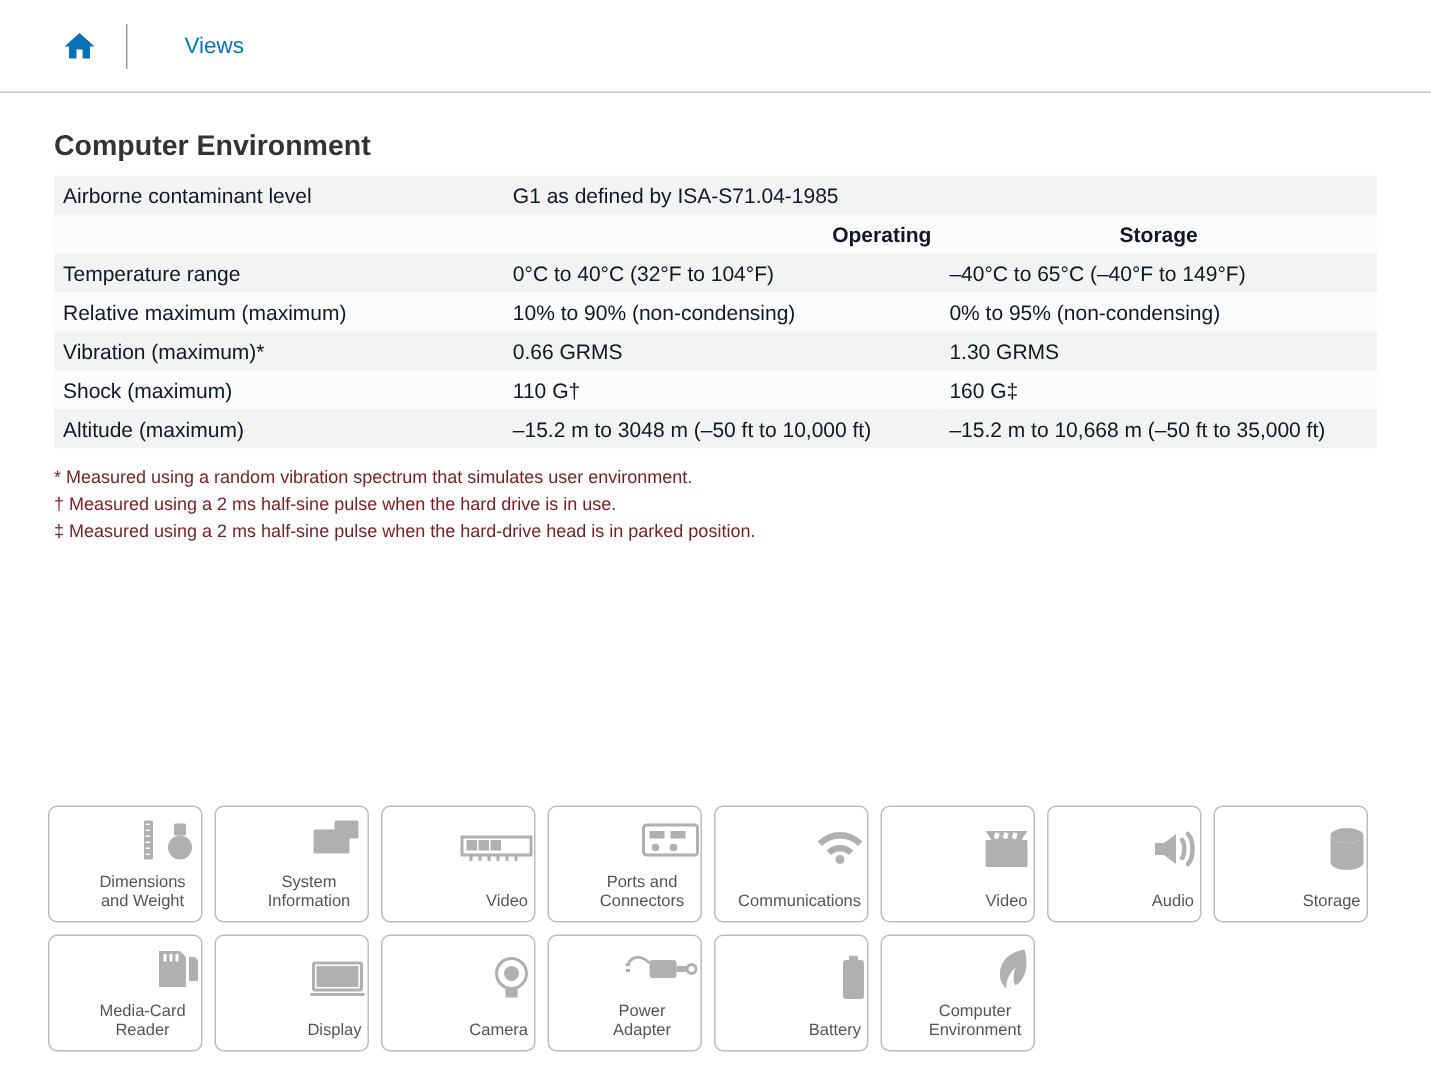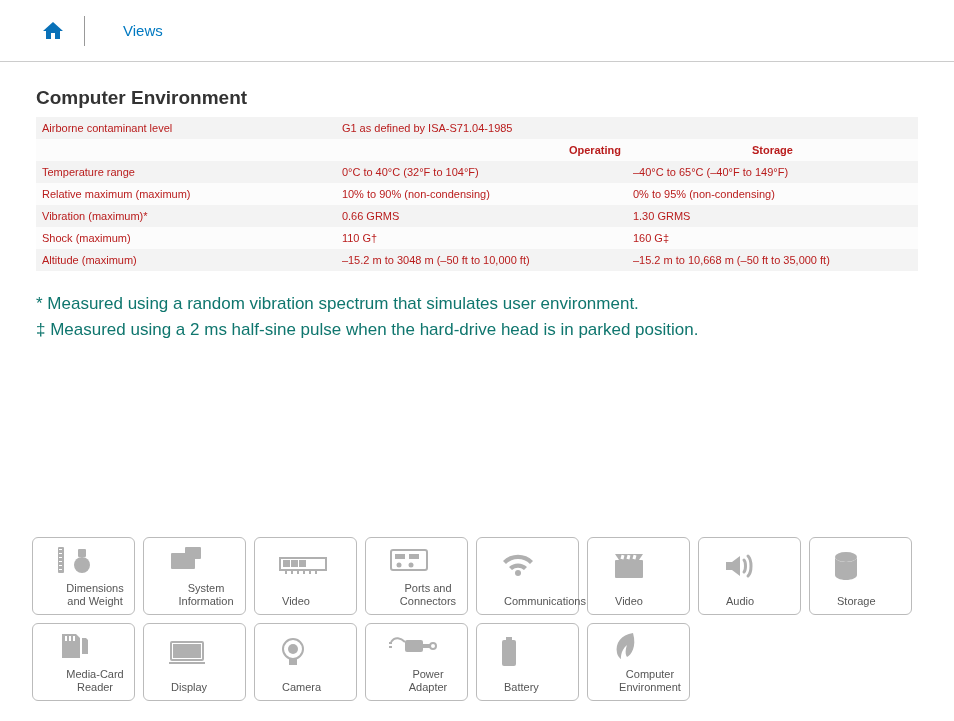--- a/index.html
+++ b/index.html
@@ -4,30 +4,30 @@
 <style>
 * { box-sizing: border-box; margin: 0; padding: 0; }
 body { font-family: -apple-system, BlinkMacSystemFont, "Segoe UI", Arial, sans-serif; background: #fff; width: 954px; height: 721px; overflow: hidden; }
 .header { display: flex; align-items: center; height: 62px; border-bottom: 1px solid #ccc; position: relative; }
 .header .home-icon { margin-left: 40px; color: #0971b8; }
 .header .divider { width: 1px; height: 30px; background: #999; margin: 0 18px; }
 .header .views-link { color: #0079c1; font-size: 15px; font-weight: 500; cursor: pointer; margin-left: 20px; }
 .header .title { position: absolute; left: 50%; transform: translateX(-50%); font-size: 28px; font-weight: 700; color: #333; }
 .content { padding: 25px 36px 0 36px; }
 .section-title { font-size: 19px; font-weight: 700; color: #333; margin-bottom: 8px; }
-table { width: 100%; border-collapse: collapse; font-size: 11px; color: #b91c1c; }
+table { width: 100%; border-collapse: collapse; font-size: 14px; color: #0f172a; }
 table td, table th { padding: 5px 6px; text-align: left; vertical-align: middle; }
 table tr:nth-child(odd) td { background: #f3f3f3; }
 table tr:nth-child(even) td { background: #fcfcfc; }
 table .col1 { width: 34%; }
 table .col2 { width: 33%; }
 table .col3 { width: 33%; }
-.footnotes { margin-top: 20px; font-size: 17px; color: #0f766e; line-height: 1.5; }
+.footnotes { margin-top: 10px; font-size: 12px; color: #7f1d1d; line-height: 1.5; }
 .nav-tiles { position: absolute; bottom: 20px; left: 32px; right: 32px; display: flex; flex-wrap: wrap; gap: 8px; }
-.tile { width: 103px; height: 78px; border: 1px solid #bbb; border-radius: 6px; display: flex; flex-direction: column; align-items: flex-start; justify-content: flex-end; padding-bottom: 6px; cursor: pointer; background: #fff; padding-left: 23px; }
+.tile { width: 103px; height: 78px; border: 1px solid #bbb; border-radius: 6px; display: flex; flex-direction: column; align-items: flex-end; justify-content: flex-end; padding-bottom: 6px; cursor: pointer; background: #fff; padding-left: 23px; }
 .tile .icon-slot { flex: 1; display: flex; align-items: center; justify-content: center; color: #b0b0b0; }
 .tile .label { font-size: 11px; color: #555; text-align: center; line-height: 1.2; padding: 0 4px; }
 svg { display: block; }
 </style>
 </head>
 <body>
 
 <div class="header">
   <span class="home-icon">
     <svg width="26" height="24" viewBox="0 0 24 24" fill="currentColor">
@@ -73,20 +73,21 @@
     </tr>
     <tr>
       <td>Altitude (maximum)</td>
       <td>–15.2 m to 3048 m (–50 ft to 10,000 ft)</td>
       <td>–15.2 m to 10,668 m (–50 ft to 35,000 ft)</td>
     </tr>
   </tbody>
     </table>
   <div class="footnotes">
     <div>* Measured using a random vibration spectrum that simulates user environment.</div>
+    <div>† Measured using a 2 ms half-sine pulse when the hard drive is in use.</div>
     <div>‡ Measured using a 2 ms half-sine pulse when the hard-drive head is in parked position.</div>
   </div>
 </div>
 
 <div class="nav-tiles" id="tiles">
     <div class="tile">
       <div class="icon-slot">
         <svg width="40" height="30" viewBox="0 0 40 30" fill="currentColor">
           <rect x="2" y="2" width="6" height="26" rx="1"></rect>
           <rect x="3" y="4" width="3" height="1" fill="#fff"></rect>

